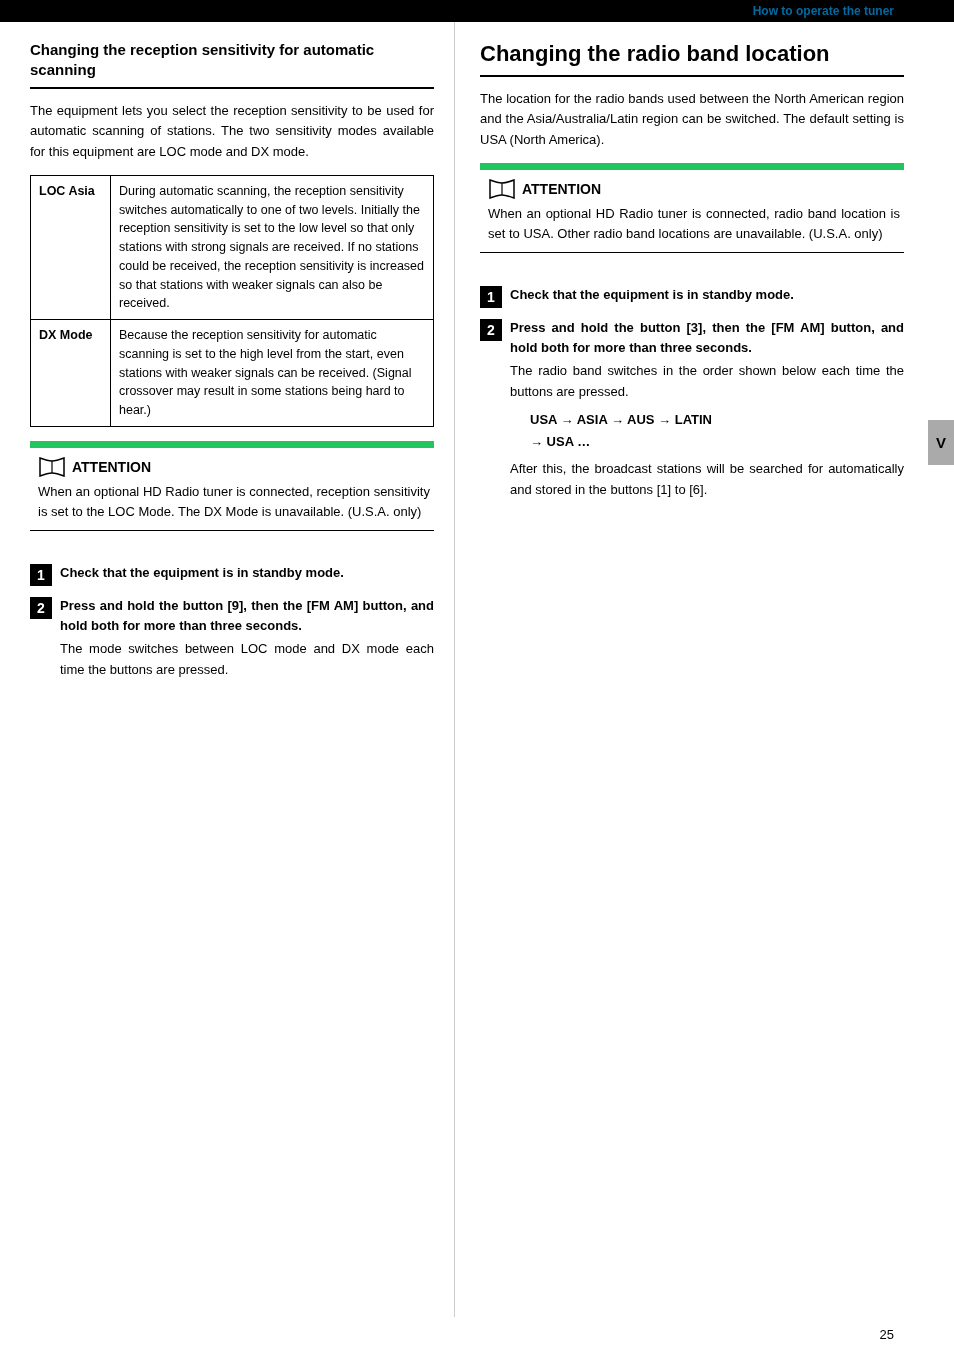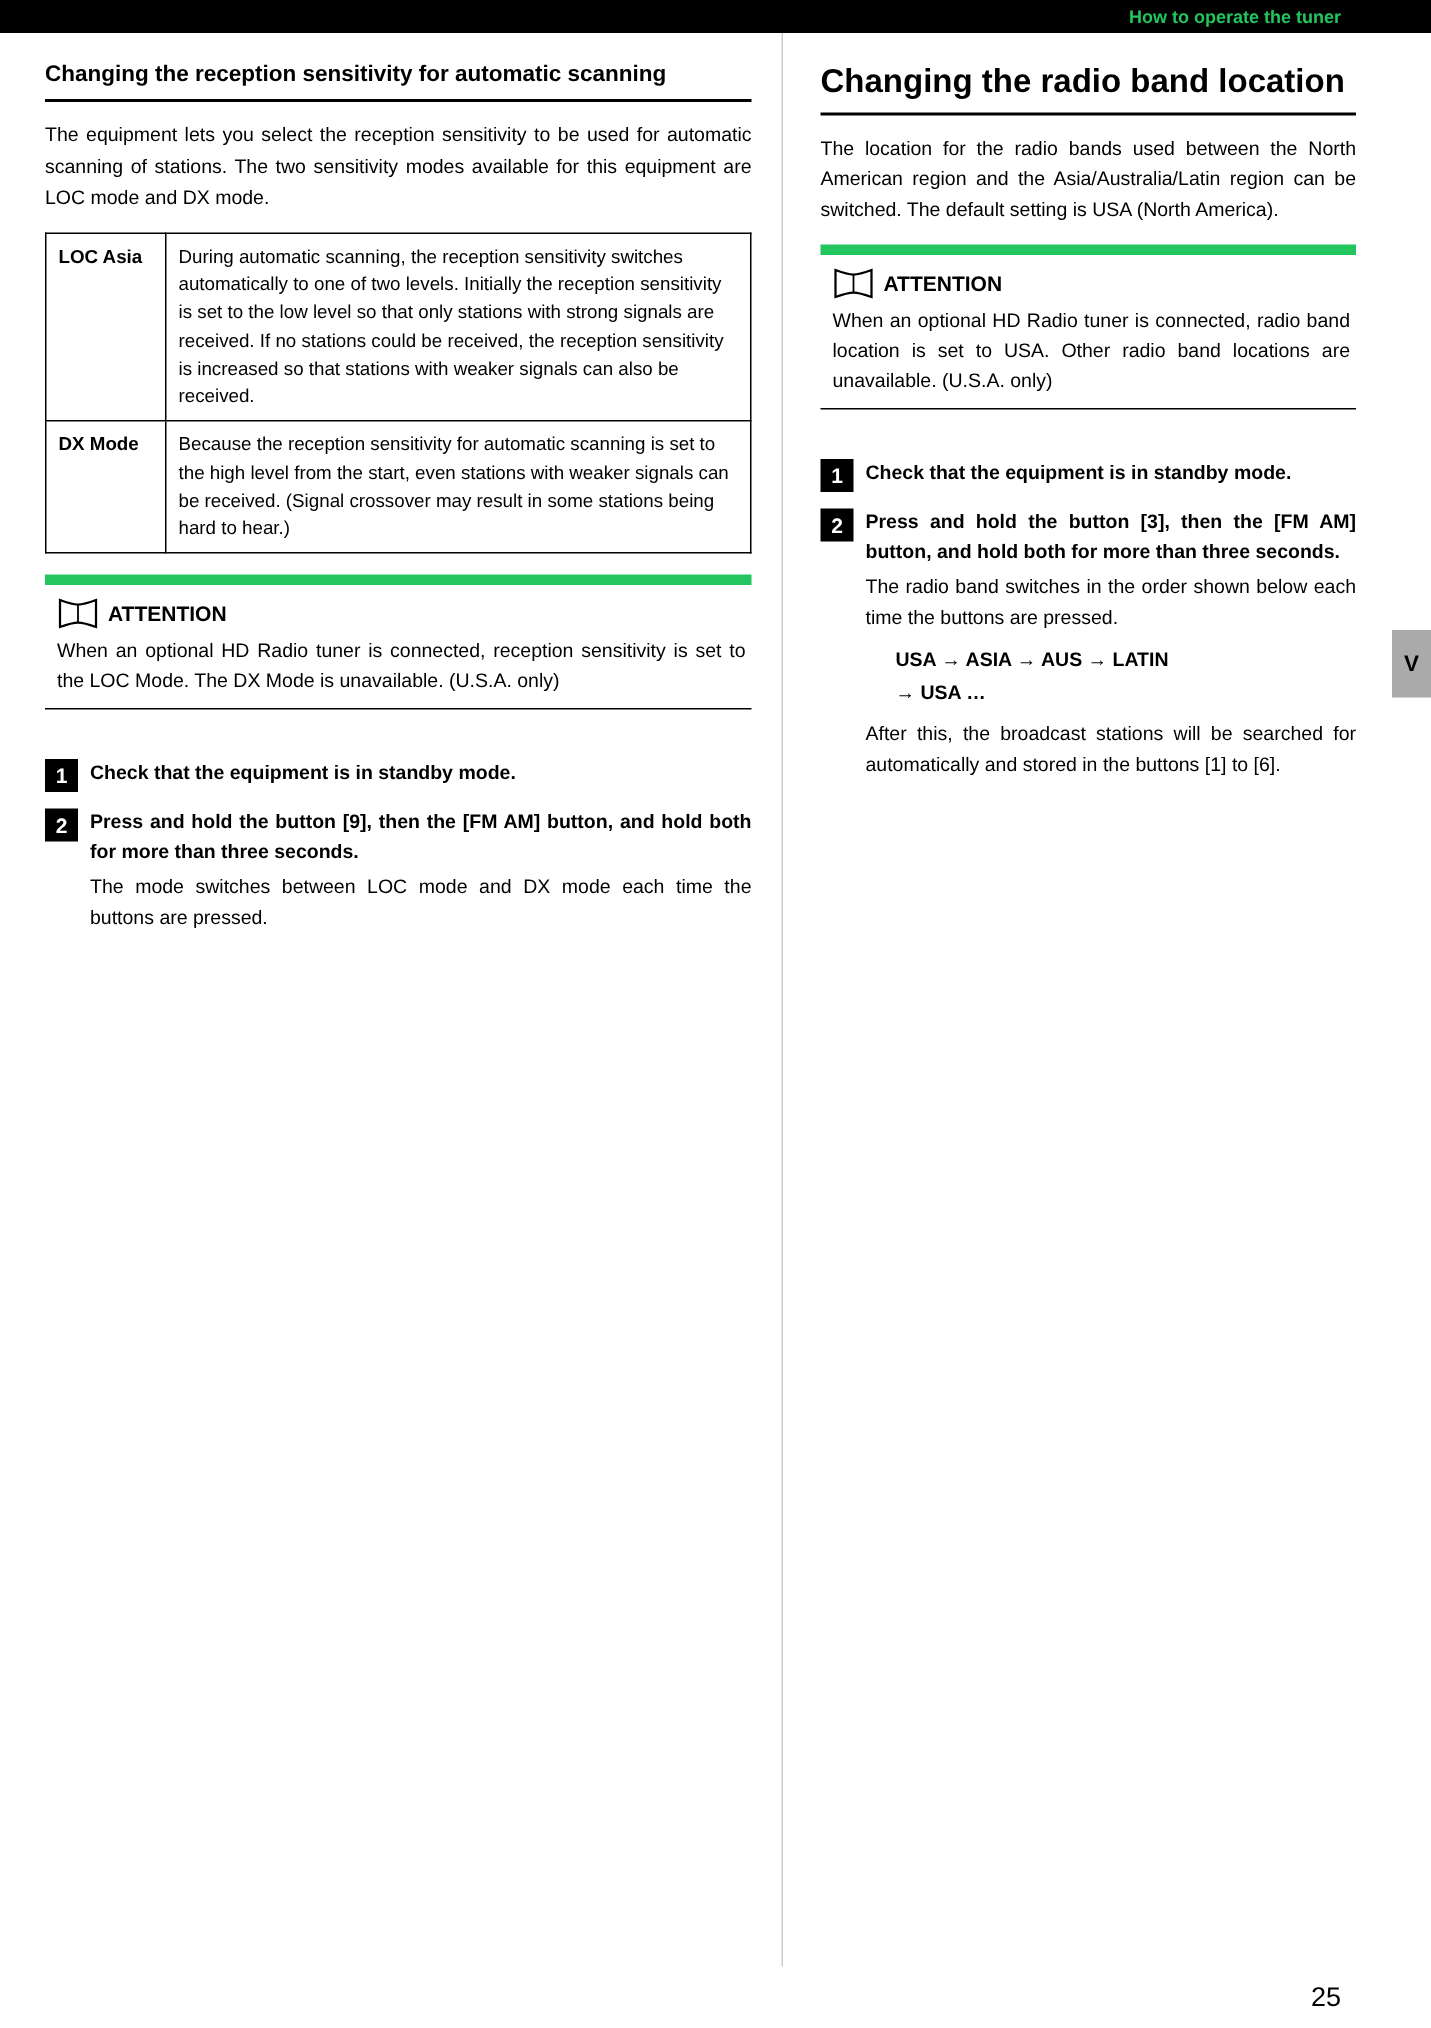--- a/index.html
+++ b/index.html
@@ -16,35 +16,35 @@
       width: 954px;
       min-height: 1352px;
       padding: 0;
       position: relative;
       display: flex;
       flex-direction: column;
     }
     
     .header-bar {
       background: #000;
-      color: #22c55e;
+      color: #0369a1;
       text-align: right;
       padding: 4px 60px 4px 0;
       font-size: 12px;
       font-weight: bold;
     }
     
     .main-content {
       display: flex;
       flex: 1;
       padding: 0;
     }
     
     .left-col {
-      width: 522px;
+      width: 455px;
       padding: 18px 20px 20px 30px;
       border-right: 1px solid #ccc;
     }
     
     .right-col {
       flex: 1;
       padding: 18px 50px 20px 25px;
     }
     
     .section-title-left {
@@ -159,21 +159,21 @@
       margin: 6px 0 6px 20px;
       font-size: 13px;
       line-height: 1.7;
       font-weight: bold;
     }
     
     .page-footer {
       display: flex;
       justify-content: flex-end;
       padding: 10px 60px 10px 0;
-      font-size: 18px;
+      font-size: 13px;
     }
   </style>
 </head>
 <body>
 
 <div class="page">
 
   <div class="header-bar">
     <span>How to operate the tuner</span>
   </div>

